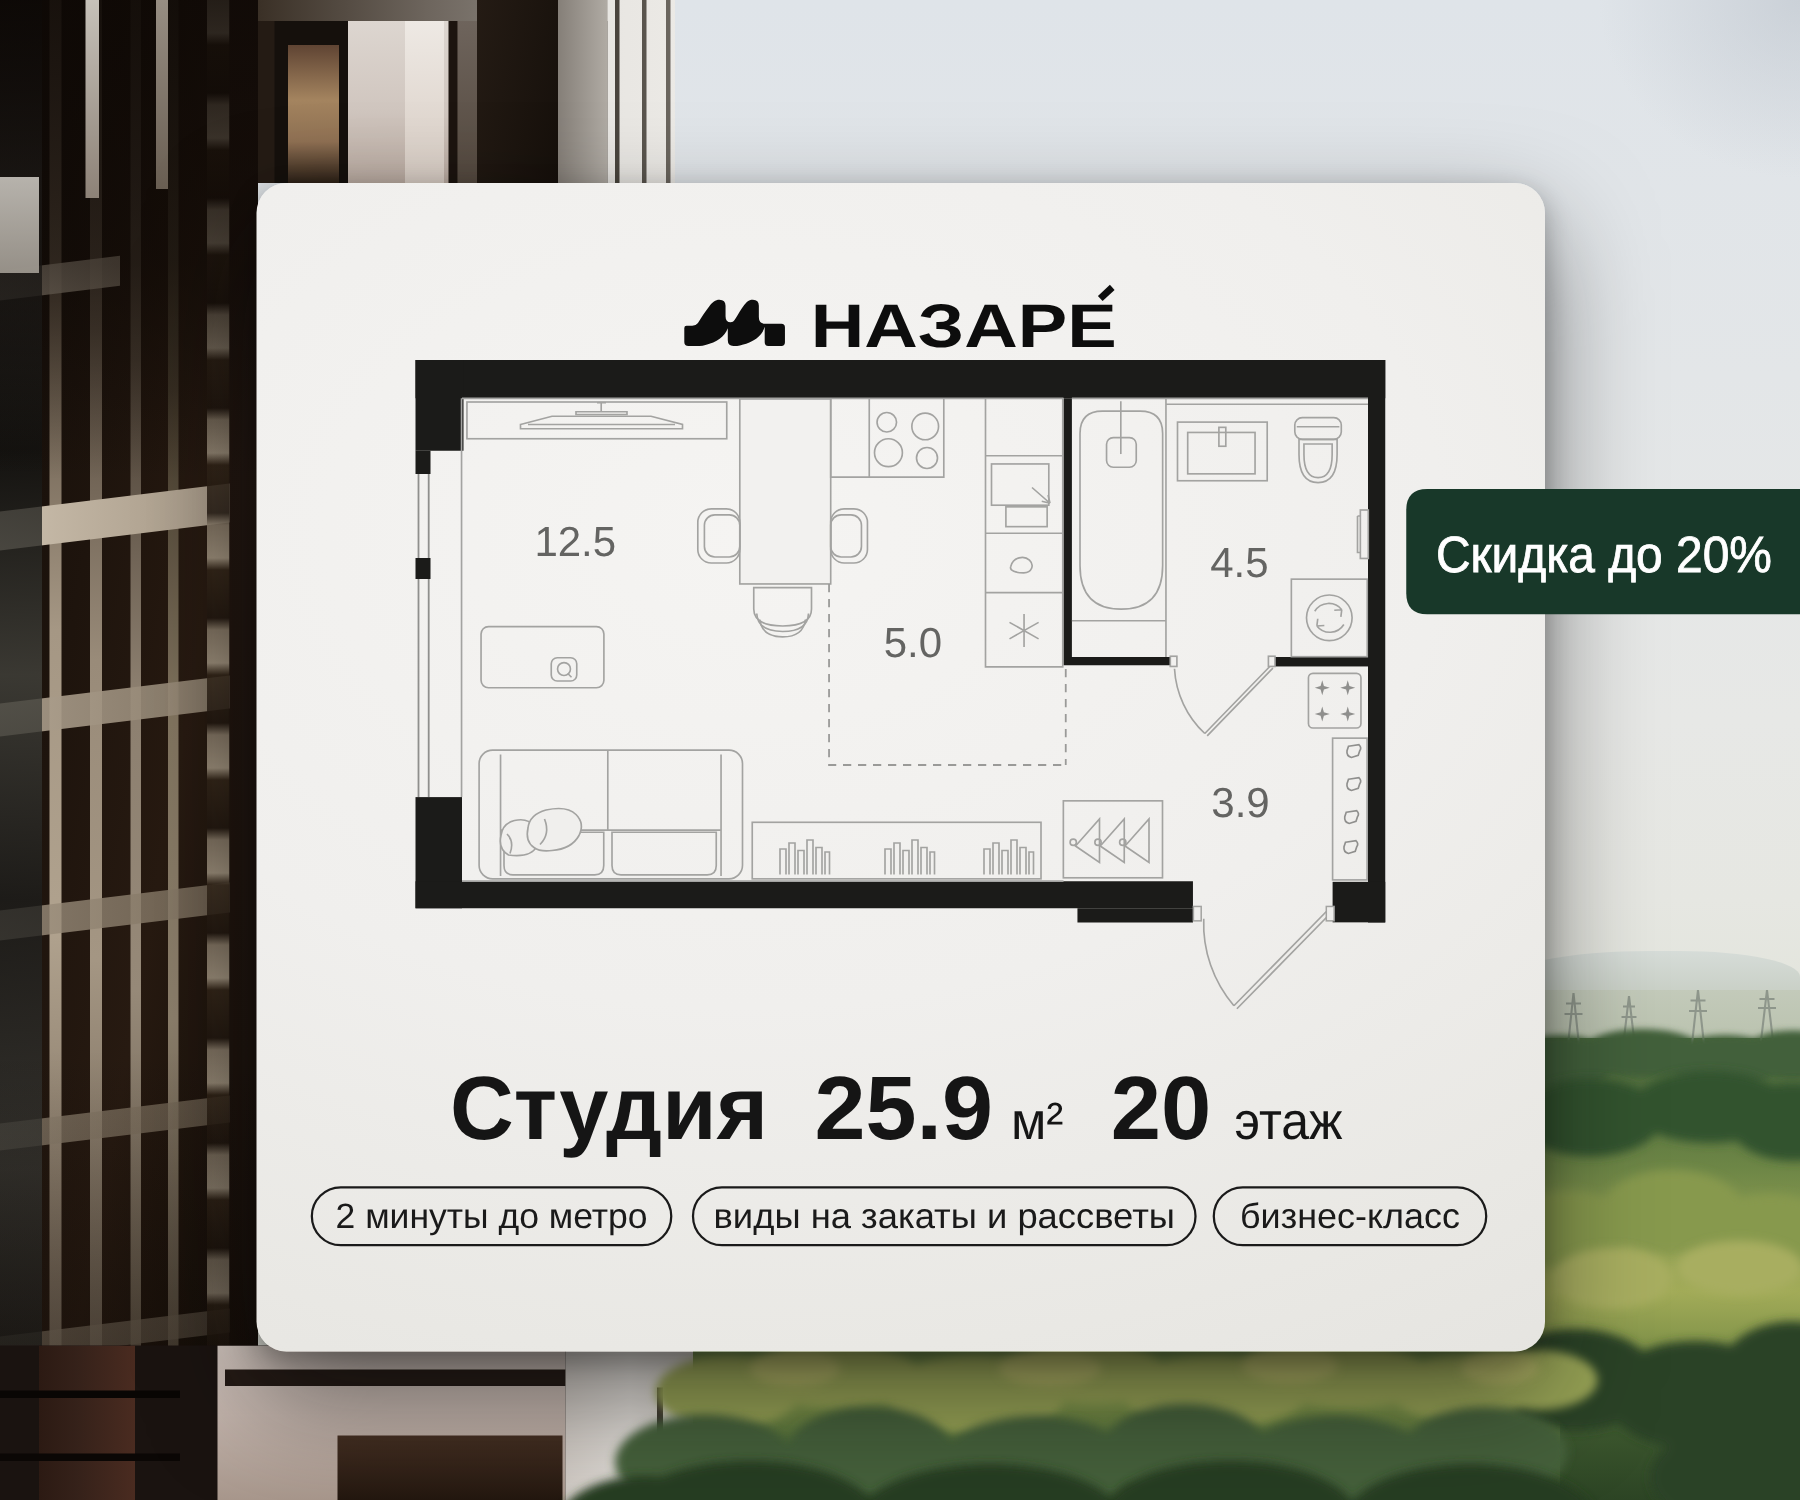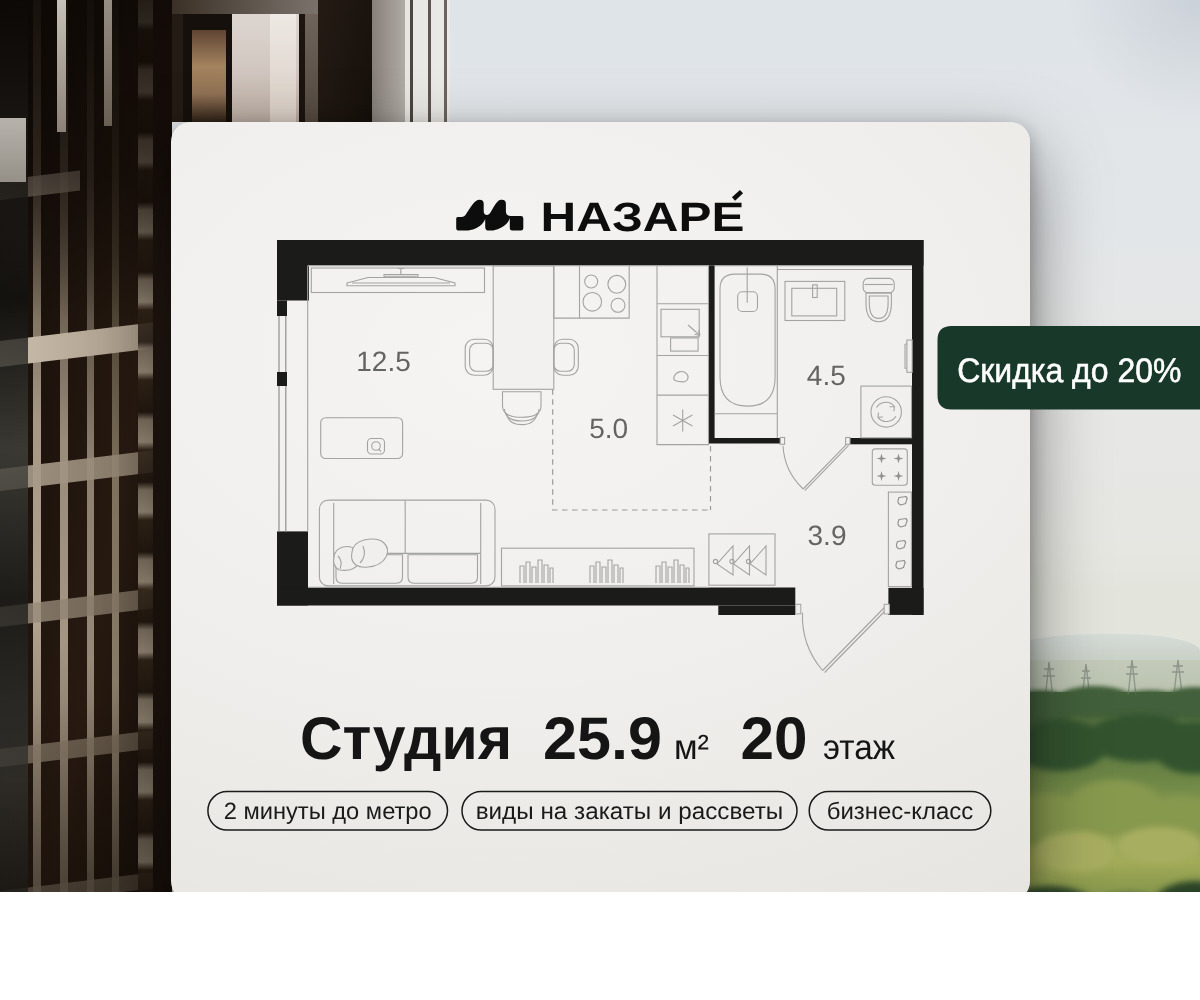--- a/index.html
+++ b/index.html
@@ -1,18 +1,18 @@
 <!DOCTYPE html>
 <html><head>
 <meta charset="utf-8">
 <style>
   html,body{margin:0;padding:0;}
   *{-webkit-font-smoothing:antialiased;text-rendering:geometricPrecision;}
   body{width:1200px;height:1000px;overflow:hidden;font-family:"Liberation Sans",sans-serif;}
-  #stage{position:relative;width:1200px;height:892px;overflow:hidden;background:#5eead4;}
+  #stage{position:relative;width:1200px;height:1000px;overflow:hidden;background:#5eead4;}
   .abs{position:absolute;}
 </style>
 </head>
 <body>
 <div id="stage">
 
   <div class="abs" style="inset:0;background:linear-gradient(180deg,#dfe4e9 0%,#e3e6e8 25%,#e7e8e6 48%,#e6e7e2 60%,#e3e5dd 66%);"></div>
 
   <div class="abs" style="left:1040px;top:0;width:160px;height:170px;background:radial-gradient(120% 100% at 100% 0%, rgba(170,178,188,.38), rgba(170,178,188,0) 70%);"></div>
 

